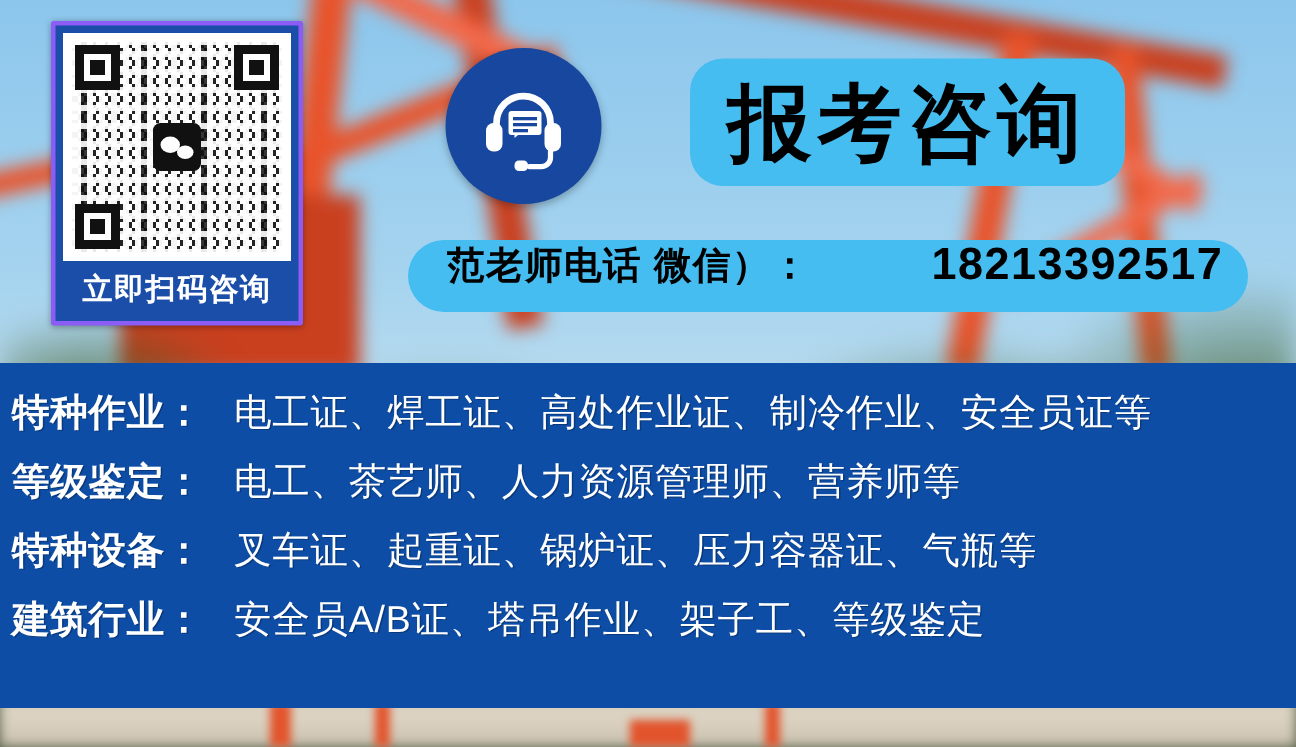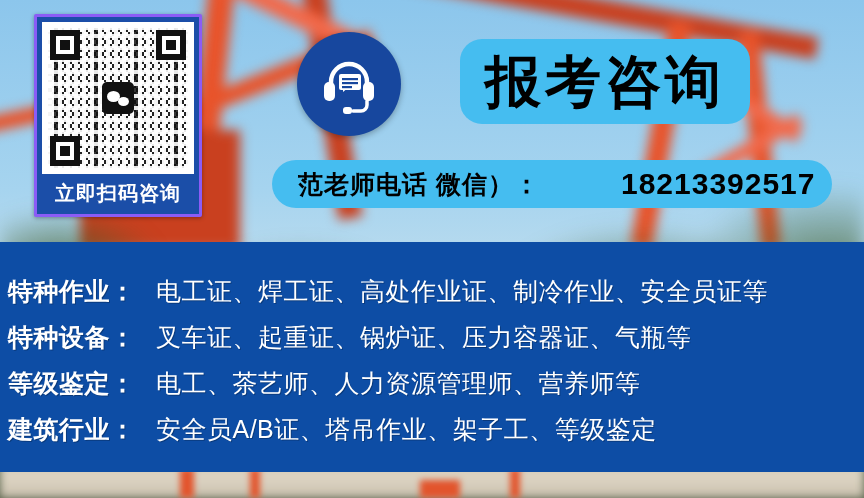--- a/index.html
+++ b/index.html
@@ -216,21 +216,21 @@
   
   .contact-pill {
     position: absolute;
     left: 272px;
     top: 160px;
     width: 560px;
     height: 48px;
     background: #45bdf0;
     border-radius: 24px;
     display: flex;
-    align-items: center;
+    align-items: flex-start;
     padding: 0 26px;
     box-sizing: border-box;
   }
   .contact-label {
     font-size: 25px;
     font-weight: bold;
     color: #000000;
     letter-spacing: 1px;
     white-space: nowrap;
   }
@@ -244,21 +244,21 @@
   }
 
   
   .info-panel {
     position: absolute;
     left: 0;
     top: 242px;
     width: 864px;
     height: 230px;
     background: #0d4da5;
-    padding: 33px 0 0 8px;
+    padding: 16px 0 0 8px;
     box-sizing: border-box;
   }
   .info-row {
     display: flex;
     align-items: baseline;
     height: 46px;
     white-space: nowrap;
   }
   .info-label {
     width: 148px;
@@ -353,26 +353,26 @@
     <span class="contact-label">范老师电话 微信）：</span>
     <span class="contact-phone">18213392517</span>
   </div>
 
   <div class="info-panel">
     <div class="info-row">
       <span class="info-label">特种作业：</span>
       <span class="info-value">电工证、焊工证、高处作业证、制冷作业、安全员证等</span>
     </div>
     <div class="info-row">
+      <span class="info-label">等级鉴定：</span>
+      <span class="info-value">电工、茶艺师、人力资源管理师、营养师等</span>
+    </div>
+    <div class="info-row">
       <span class="info-label">特种设备：</span>
       <span class="info-value">叉车证、起重证、锅炉证、压力容器证、气瓶等</span>
-    </div>
-    <div class="info-row">
-      <span class="info-label">等级鉴定：</span>
-      <span class="info-value">电工、茶艺师、人力资源管理师、营养师等</span>
     </div>
     <div class="info-row">
       <span class="info-label">建筑行业：</span>
       <span class="info-value">安全员A/B证、塔吊作业、架子工、等级鉴定</span>
     </div>
   </div>
 
 </div>
 
 </body></html>

